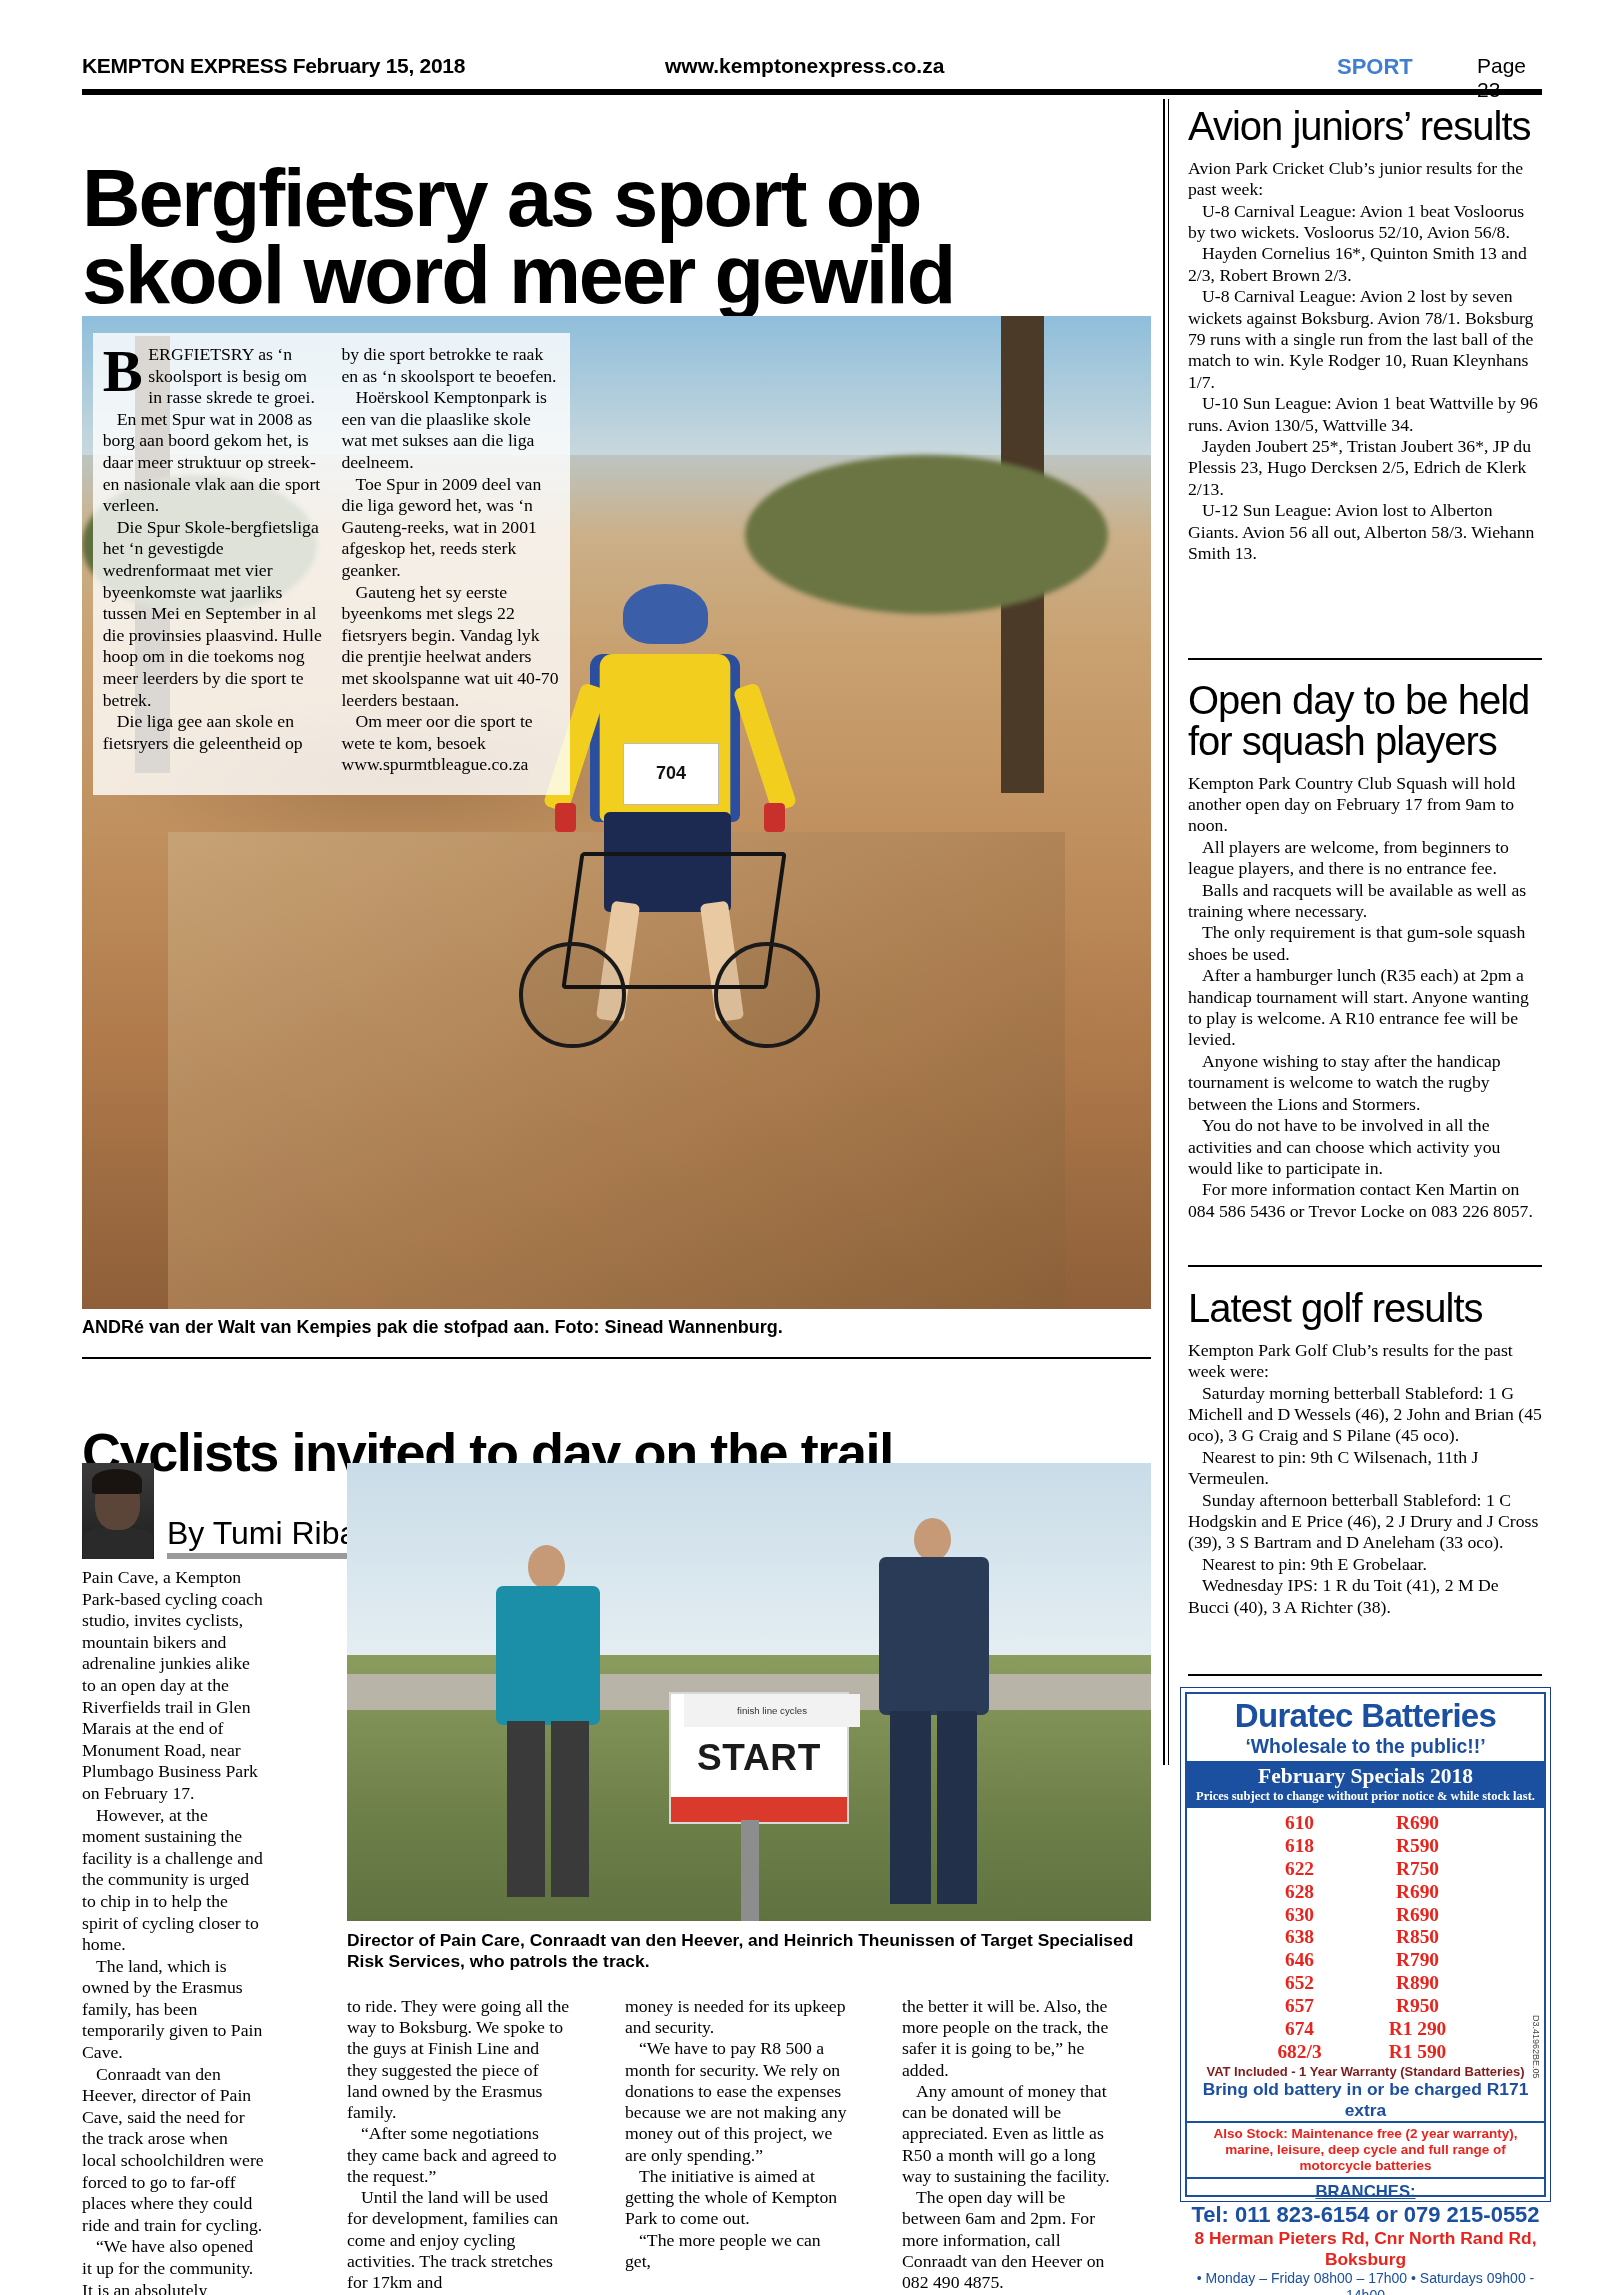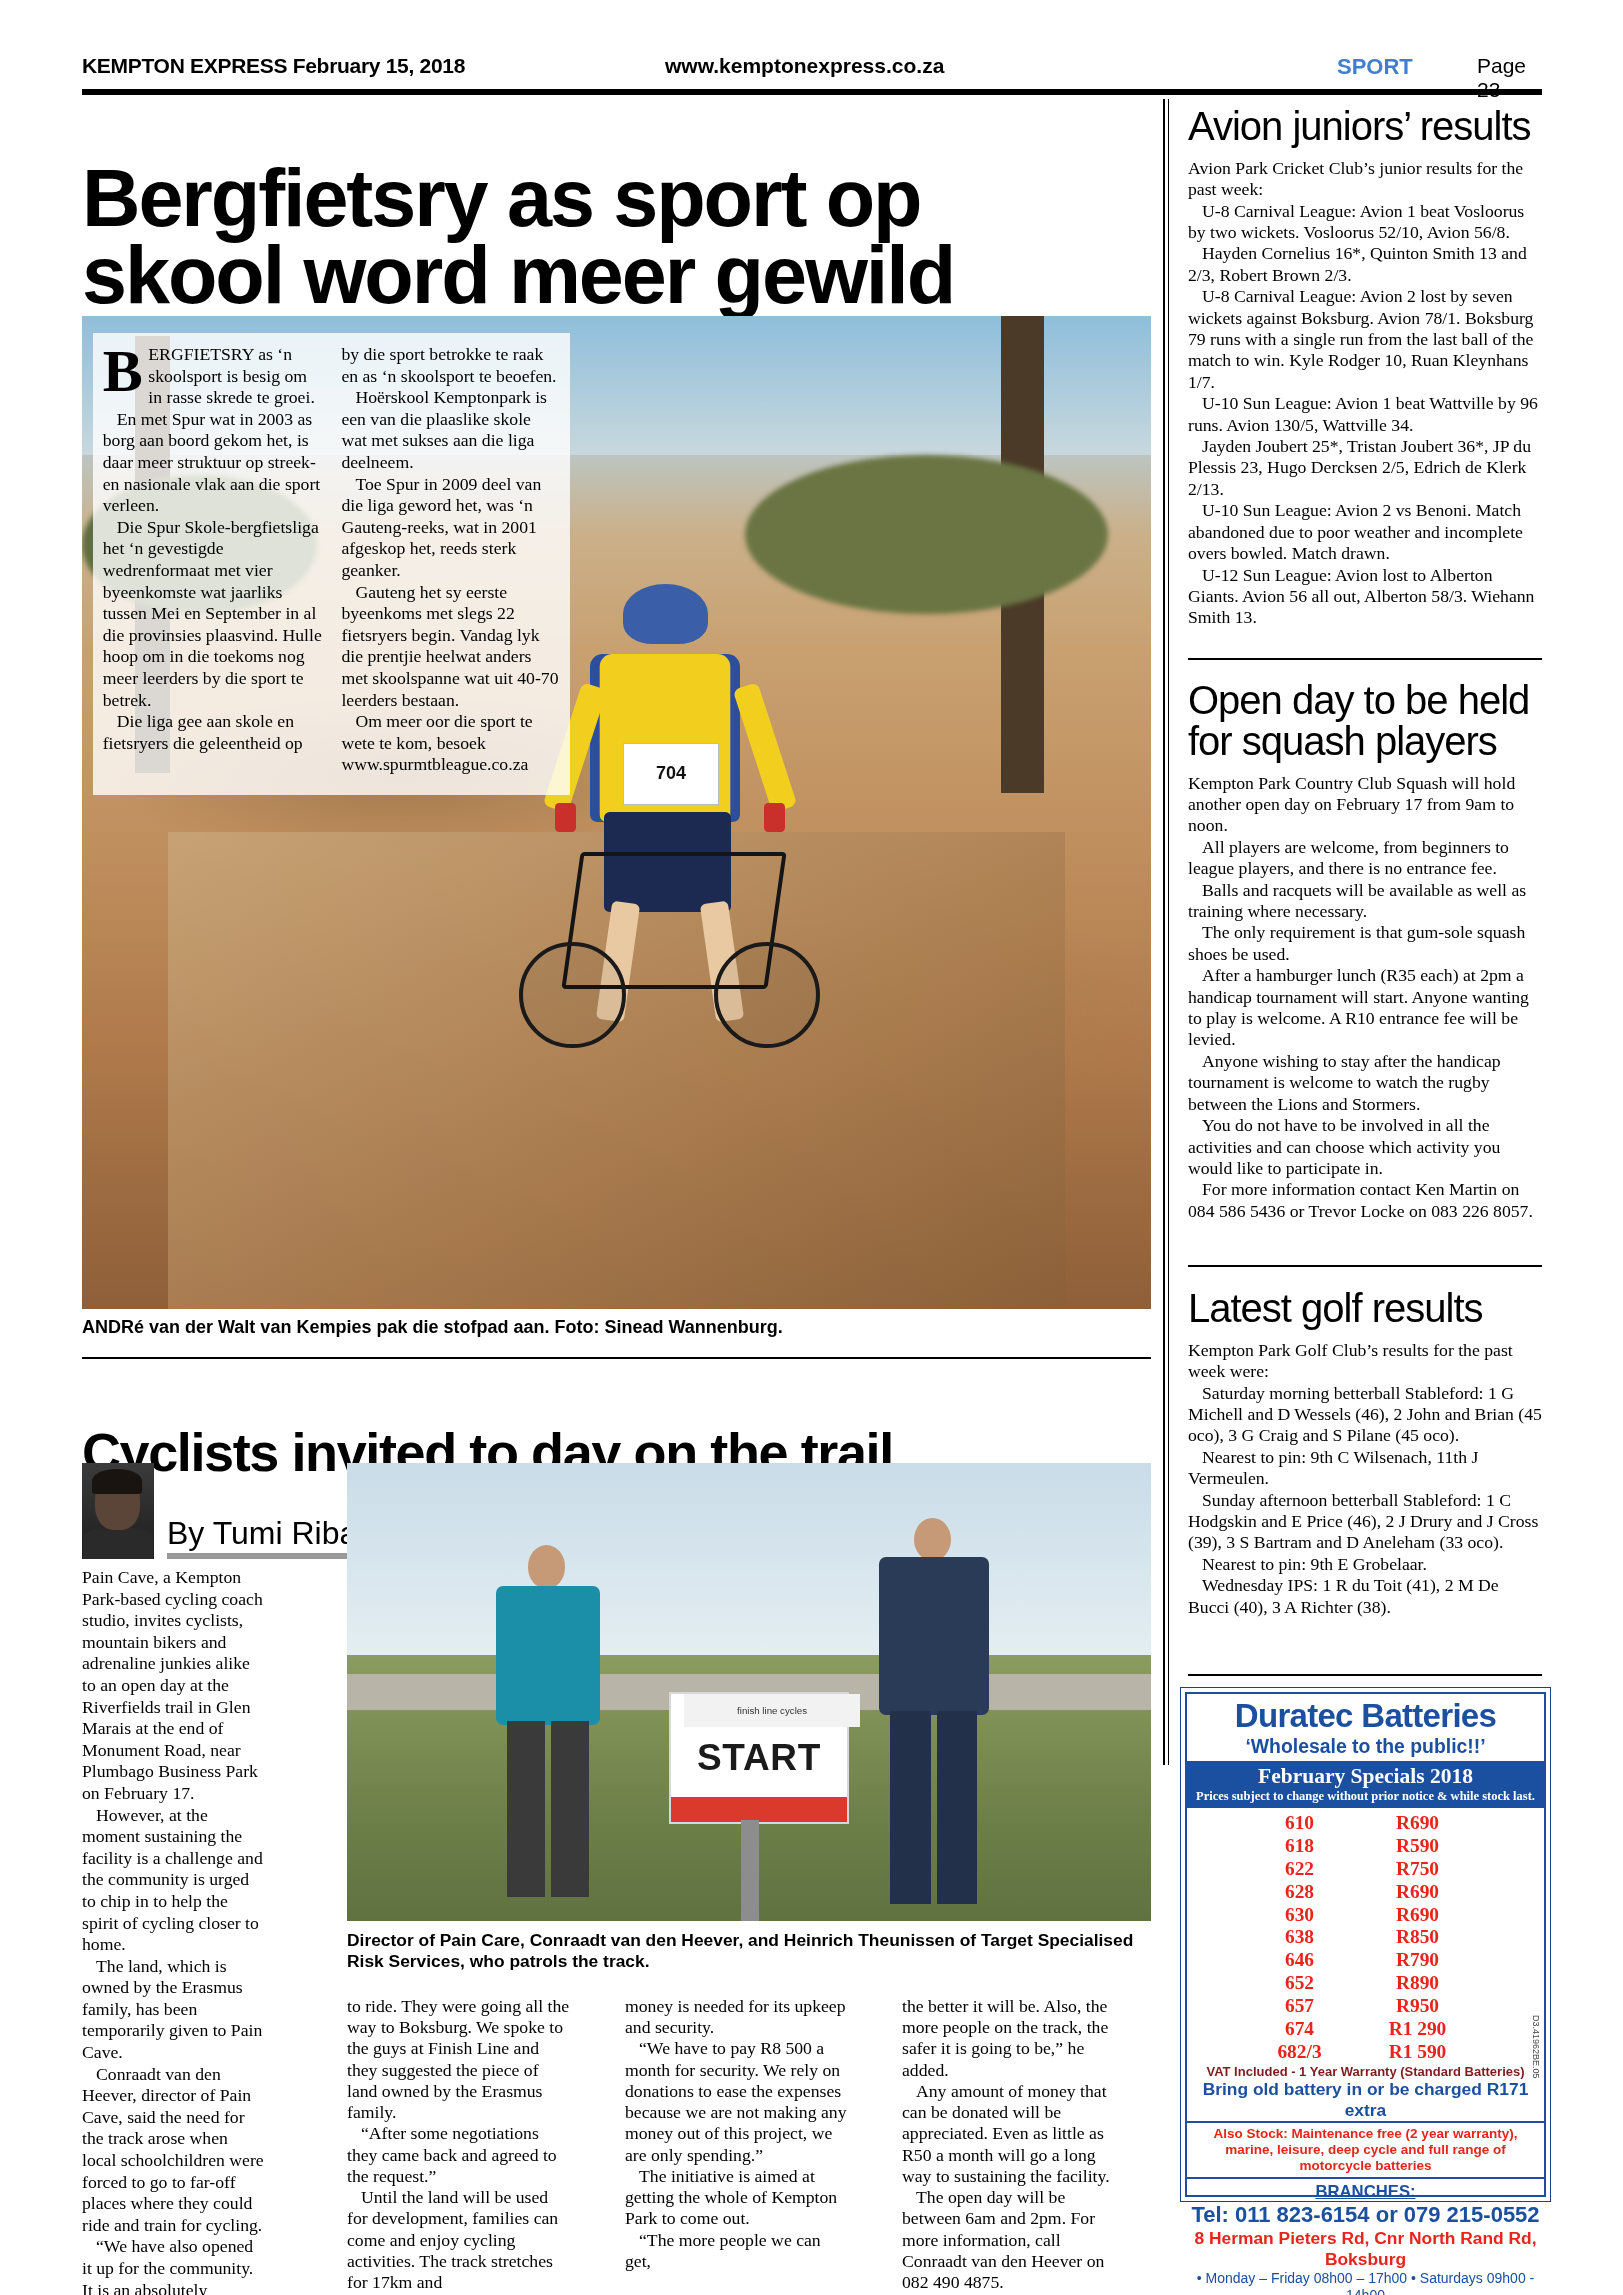--- a/index.html
+++ b/index.html
@@ -188,21 +188,21 @@
       <div class="bib">704</div>
       <div class="bikeframe"></div>
       <div class="wheel" style="left:-14%;top:74%;"></div>
       <div class="wheel" style="right:-14%;top:74%;"></div>
     </div>
   </div>
 
   <div class="story1">
     <div class="cols">
       <p class="first"><span class="dropcap">B</span><span>ERGFIETSRY as ‘n skoolsport is besig om in rasse skrede te groei.</span></p>
-      <p>En met Spur wat in 2003 as borg aan boord gekom het, is daar meer struktuur op streek- en nasionale vlak aan die sport verleen.</p>
+      <p>En met Spur wat in 2008 as borg aan boord gekom het, is daar meer struktuur op streek- en nasionale vlak aan die sport verleen.</p>
       <p>Die Spur Skole-bergfietsliga het ‘n gevestigde wedrenformaat met vier byeenkomste wat jaarliks tussen Mei en September in al die provinsies plaasvind. Hulle hoop om in die toekoms nog meer leerders by die sport te betrek.</p>
       <p>Die liga gee aan skole en fietsryers die geleentheid op by die sport betrokke te raak en as ‘n skoolsport te beoefen.</p>
       <p>Hoërskool Kemptonpark is een van die plaaslike skole wat met sukses aan die liga deelneem.</p>
       <p>Toe Spur in 2009 deel van die liga geword het, was ‘n Gauteng-reeks, wat in 2001 afgeskop het, reeds sterk geanker.</p>
       <p>Gauteng het sy eerste byeenkoms met slegs 22 fietsryers begin. Vandag lyk die prentjie heelwat anders met skoolspanne wat uit 40-70 leerders bestaan.</p>
       <p>Om meer oor die sport te wete te kom, besoek www.spurmtbleague.co.za</p>
     </div>
   </div>
 
   <div class="caption1">ANDRé van der Walt van Kempies pak die stofpad aan. Foto: Sinead Wannenburg.</div>
@@ -275,21 +275,20 @@
 
   <div class="side" id="sec-avion">
     <div class="side-h">Avion juniors’ results</div>
     <div class="side-body">
       <p class="first">Avion Park Cricket Club’s junior results for the past week:</p>
       <p>U-8 Carnival League: Avion 1 beat Vosloorus by two wickets. Vosloorus 52/10, Avion 56/8.</p>
       <p>Hayden Cornelius 16*, Quinton Smith 13 and 2/3, Robert Brown 2/3.</p>
       <p>U-8 Carnival League: Avion 2 lost by seven wickets against Boksburg. Avion 78/1. Boksburg 79 runs with a single run from the last ball of the match to win. Kyle Rodger 10, Ruan Kleynhans 1/7.</p>
       <p>U-10 Sun League: Avion 1 beat Wattville by 96 runs. Avion 130/5, Wattville 34.</p>
       <p>Jayden Joubert 25*, Tristan Joubert 36*, JP du Plessis 23, Hugo Dercksen 2/5, Edrich de Klerk 2/13.</p>
-      <p>U-10 Sun League: Avion 2 vs Benoni. Match abandoned due to poor weather and incomplete overs bowled. Match drawn.</p>
       <p>U-12 Sun League: Avion lost to Alberton Giants. Avion 56 all out, Alberton 58/3. Wiehann Smith 13.</p>
     </div>
   </div>
   <div class="side-rule" id="rule-a"></div>
 
   <div class="side" id="sec-squash">
     <div class="side-h">
       <span>Open day to be held</span><br>
       <span>for squash players</span>
     </div>

